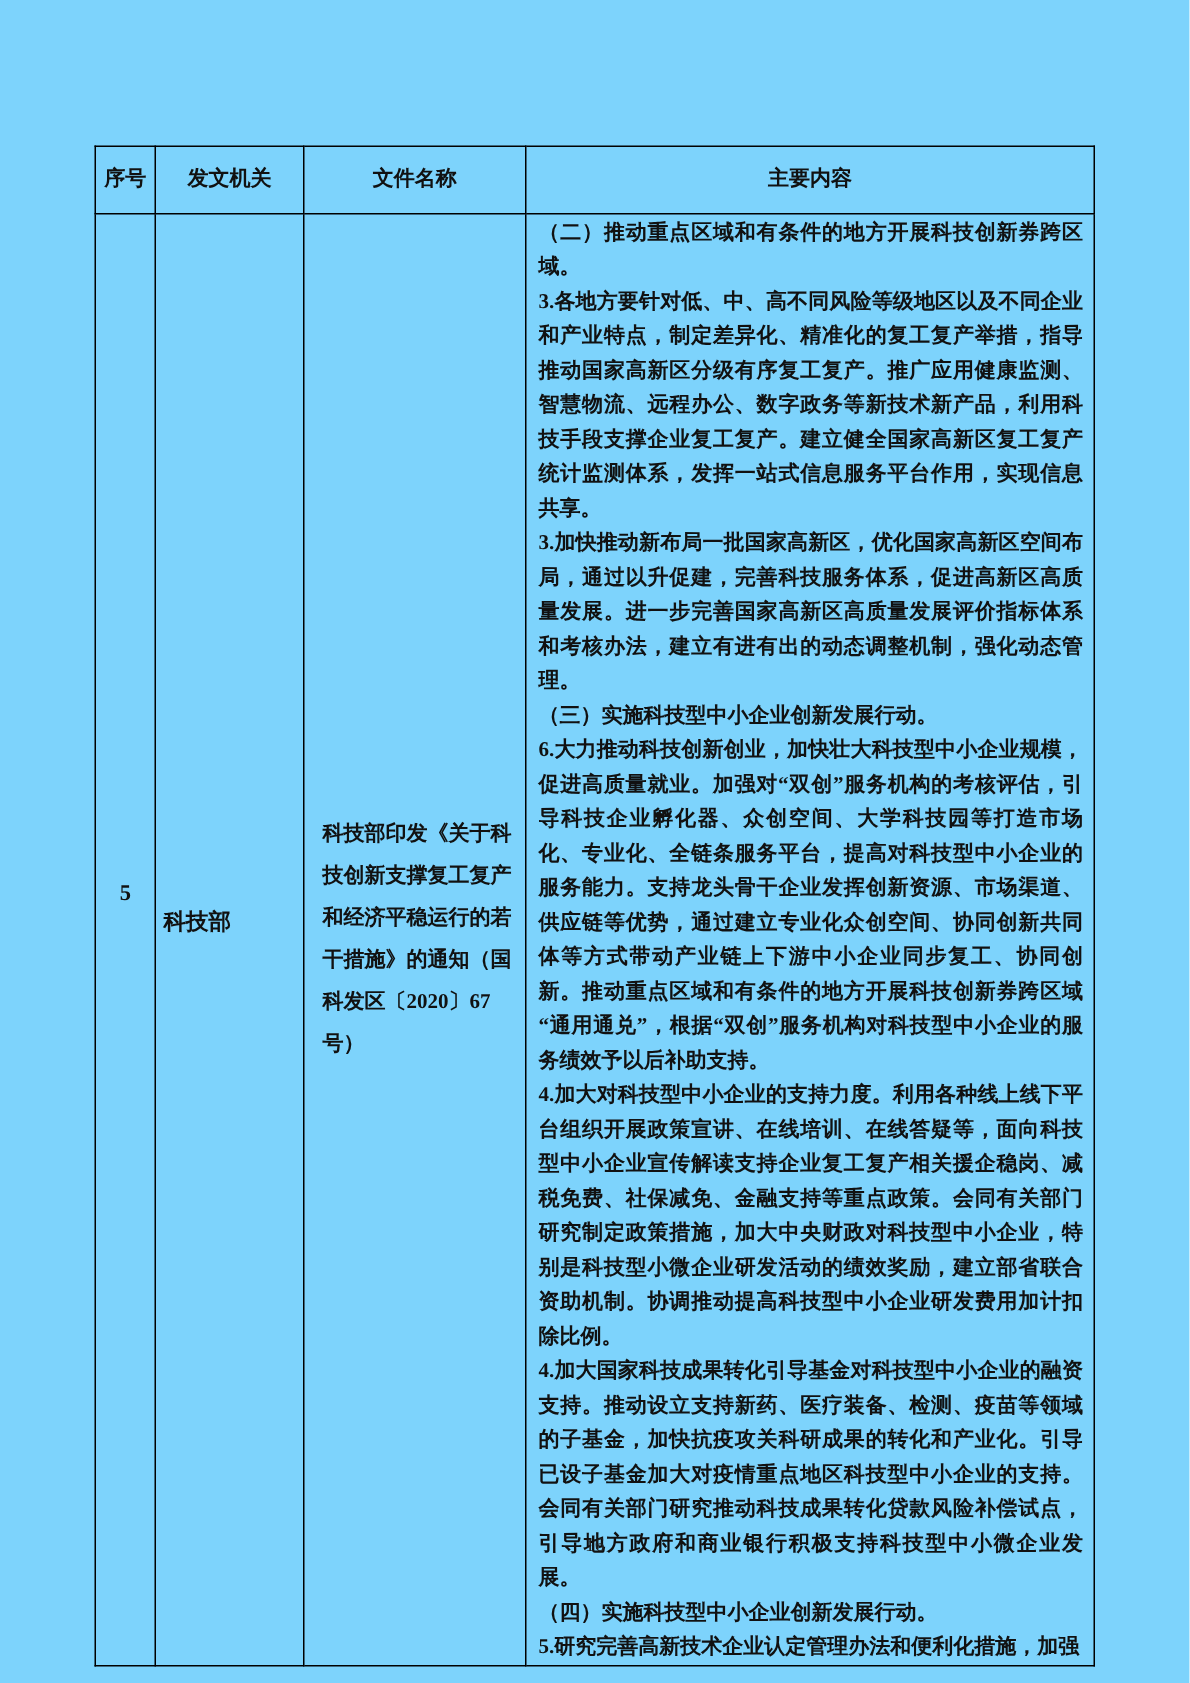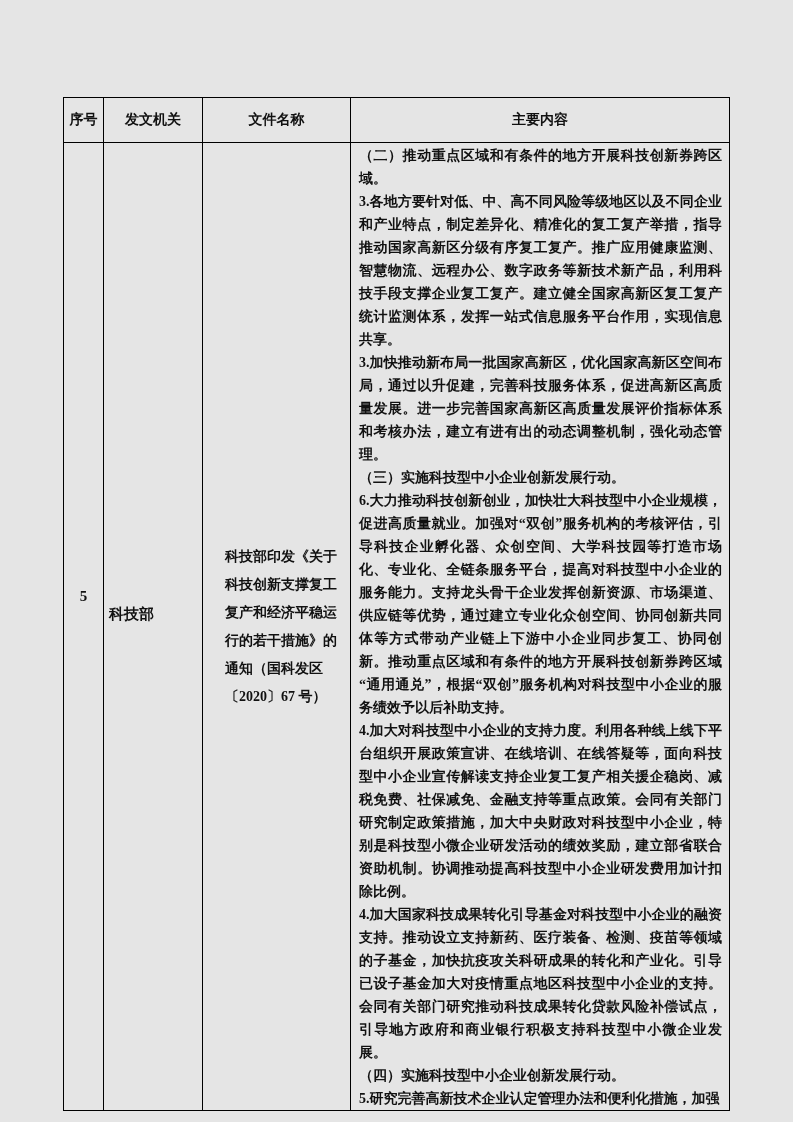--- a/index.html
+++ b/index.html
@@ -1,20 +1,20 @@
 <!DOCTYPE html>
 <html lang="zh"><head>
 <meta charset="utf-8">
 <style>
   html, body { margin: 0; padding: 0; background: #ffffff; }
   .page {
     position: relative;
     width: 793px;
     height: 1122px;
-    background: #e5e5e5;
+    background: #7dd3fc;
     color: #111111;
     font-family: "Liberation Serif", serif;
     overflow: hidden;
   }
   table.policy-table {
     position: absolute;
     left: 63px;
     top: 97px;
     width: 666px;
     border-collapse: collapse;
@@ -44,21 +44,21 @@
   td.cell-agency {
     vertical-align: middle;
     font-size: 15px;
     padding: 0 2px 0 5px;
   }
   td.cell-agency .v { position: relative; top: -12px; }
   td.cell-docname {
     vertical-align: middle;
     font-size: 14px;
     line-height: 28px;
-    padding: 0 6px 0 22px;
+    padding: 0 6px 0 12px;
     text-align: left;
   }
   td.cell-content {
     vertical-align: top;
     font-size: 14px;
     line-height: 23px;
     padding: 1px 7px 0 8px;
     text-align: justify;
   }
   td.cell-content p { margin: 0; }

